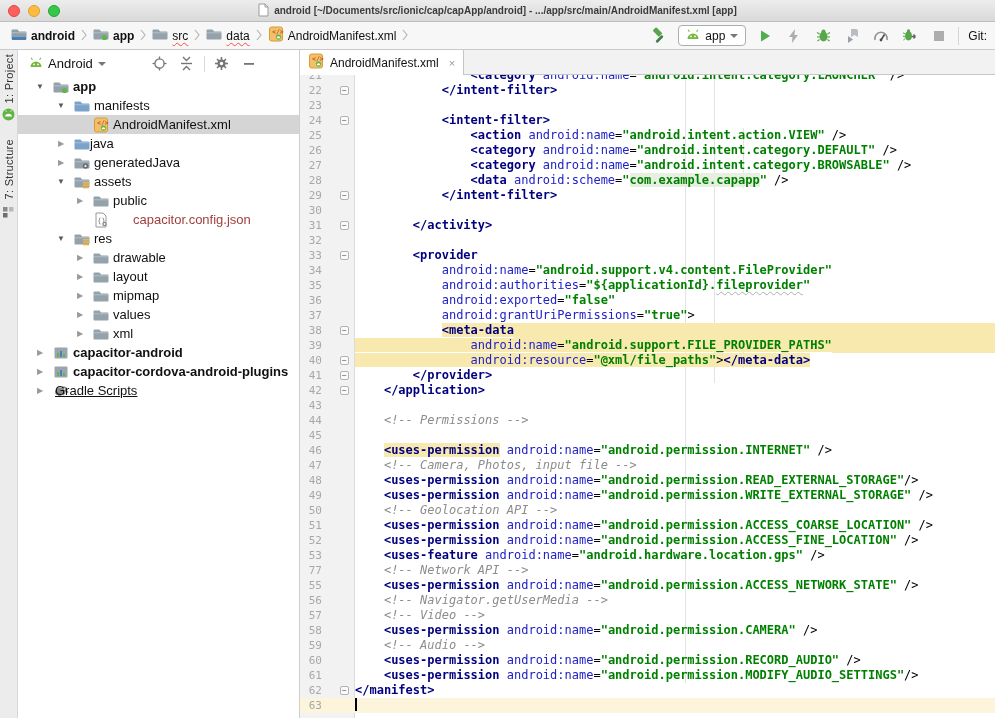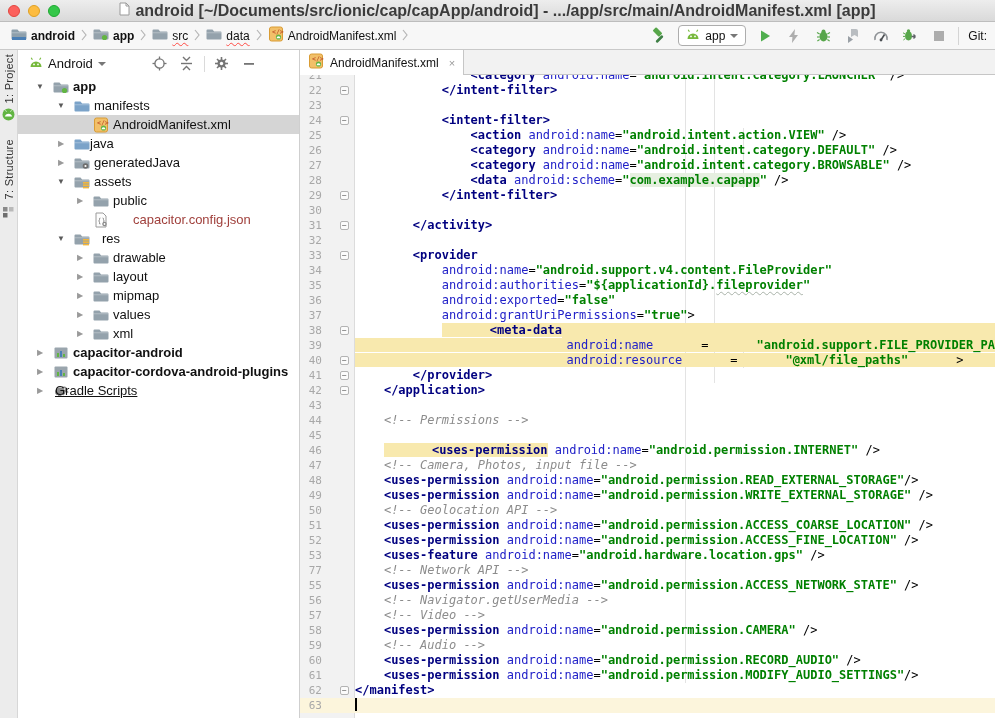--- a/index.html
+++ b/index.html
@@ -14,21 +14,21 @@
     position:absolute; top:0; left:0; right:0; height:22px;
     background: linear-gradient(#EDEDED,#D9D9D9);
     border-bottom:1px solid #BDBDBD;
     display:flex; align-items:center; justify-content:center;
   }
   .traffic { position:absolute; left:8px; top:5px; display:flex; gap:8px; }
   .light { width:12px; height:12px; border-radius:50%; }
   .light.red { background:#FC615D; border:1px solid #E2463F; }
   .light.yellow { background:#FDBC40; border:1px solid #DFA023; }
   .light.green { background:#34C749; border:1px solid #1EA831; }
-  .title-text { font-size:16px; color:#3B3B3B; font-weight:bold; display:flex; align-items:center; gap:5px; white-space:nowrap; }
+  .title-text { font-size:10px; color:#3B3B3B; font-weight:bold; display:flex; align-items:center; gap:5px; white-space:nowrap; }
   
   .navbar {
     position:absolute; top:22px; left:0; right:0; height:28px;
     background:#F7F7F7; border-bottom:1px solid #C9C9C9;
     display:flex; align-items:center; padding:0 6px 0 8px;
   }
   .crumbs { display:flex; align-items:center; gap:2px; }
   .crumb { display:flex; align-items:center; gap:4px; font-size:12px; color:#111; padding:2px 3px; cursor:default; }
   .crumb.bold { font-weight:bold; }
   .crumb .lbl.wred { text-decoration: underline wavy #FF4A43 1px; text-underline-offset:2px; text-decoration-skip-ink:none; }
@@ -96,21 +96,21 @@
   .codecell { flex:1 1 auto; display:flex; }
   .codetext { }
   .tailfill { flex:1 1 auto; }
   .code-line.tail-y .tailfill { background: var(--hl-yellow); }
   .code-line.cur .gut, .code-line.cur .codecell { background: var(--cur-line); }
   .sp { color:#000; }
   .st { color:#000080; font-weight:bold; }
   .sa { color:#2121C8; }
   .sv { color:#008000; font-weight:bold; }
   .sc { color:#8C8C8C; font-style:italic; }
-  .bgY { background: var(--hl-yellow); padding-left: 48px; }
+  .bgY { background: var(--hl-yellow); }
   .bgG { background: #E6EFE0; }
   .wavG { text-decoration: underline wavy #A9B2A9 1px; text-underline-offset:2px; text-decoration-skip-ink:none; }
   .caret { display:inline-block; width:2px; height:13px; background:#000; vertical-align:middle; margin-top:-2px; }
   .icon16 { width:16px; height:16px; display:inline-block; }
 </style>
 </head>
 <body>
 
 <div class="window">
 
@@ -414,21 +414,21 @@
           </div>
           <div class="tree-row">
             <span class="tr-arrow" style="left: 38px; color: rgb(90, 90, 90);">▼</span>
             <span class="tr-icon" style="left: 56px;"><svg class="icon16" viewBox="0 0 16 16">
                 <path d="M1.5 3.5h5l1.6 2h6.4a1 1 0 0 1 1 1v6a1 1 0 0 1-1 1h-13a1 1 0 0 1-1-1v-8a1 1 0 0 1 1-1z" fill="#94A2AC"></path>
                 <path d="M.5 6.2h15v1.1H.5z" fill="rgba(255,255,255,.28)"></path>
                 <rect x="9" y="8" width="6" height="1.6" fill="#F2B63C"></rect>
                 <rect x="9" y="10.4" width="6" height="1.6" fill="#F2B63C"></rect>
                 <rect x="9" y="12.8" width="6" height="1.6" fill="#F2B63C"></rect>
               </svg></span>
-            <span class="tr-label" style="left: 84px;">res</span>
+            <span class="tr-label" style="left: 76px;">res</span>
           </div>
           <div class="tree-row">
             <span class="tr-arrow" style="left: 57px; color: rgb(154, 154, 154);">▶</span>
             <span class="tr-icon" style="left: 75px;"><svg class="icon16" viewBox="0 0 16 16">
                 <path d="M1.5 3.5h5l1.6 2h6.4a1 1 0 0 1 1 1v6a1 1 0 0 1-1 1h-13a1 1 0 0 1-1-1v-8a1 1 0 0 1 1-1z" fill="#94A2AC"></path>
                 <path d="M.5 6.2h15v1.1H.5z" fill="rgba(255,255,255,.28)"></path>
               </svg></span>
             <span class="tr-label" style="left: 95px; text-align: center;">drawable</span>
           </div>
           <div class="tree-row">

